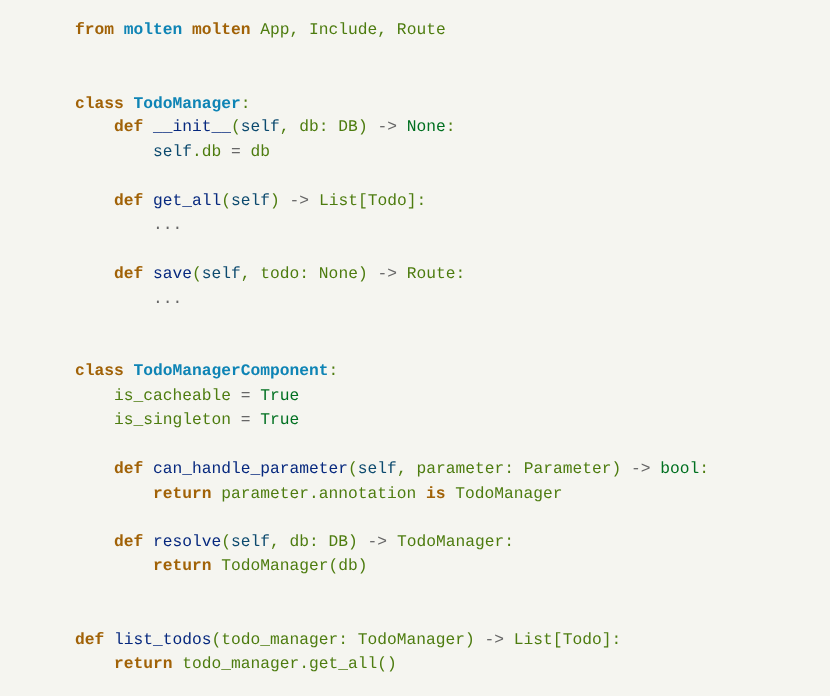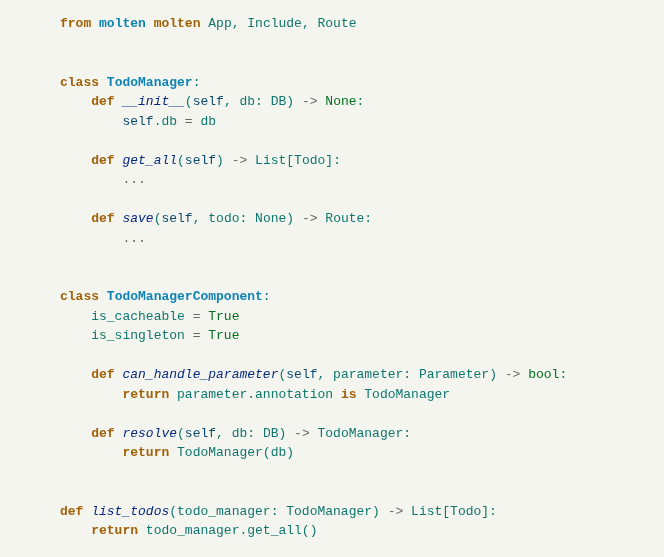--- a/index.html
+++ b/index.html
@@ -10,25 +10,25 @@
     font-size: 13px;
     line-height: 1.5;
   }
   .code-container {
     padding: 14px 0 14px 60px;
     white-space: pre;
     background: #f5f5f0;
   }
   .kw { color: #a16207; font-weight: bold; }
   .cls { color: #0e84b5; font-weight: bold; margin-top: 20px; }
-  .fn { color: #06287e; font-style: italic; }
+  .fn { color: #06287e; }
   .slf { color: #0c4a6e; }
   .bi { color: #007020; text-align: right; }
   .op { color: #666666; }
-  .txt { color: #0f766e; }
+  .txt { color: #4d7c0f; }
 </style>
 </head>
 <body>
 
 <div class="code-container"><span class="kw">from</span> <span class="cls">molten</span> <span class="kw">molten</span> <span class="txt">App, Include, Route</span>
 
 
 <span class="kw">class</span> <span class="cls">TodoManager</span><span class="txt">:</span>
     <span class="kw">def</span> <span class="fn">__init__</span><span class="txt">(</span><span class="slf">self</span><span class="txt">, db: DB)</span><span class="op"> -&gt; </span><span class="bi">None</span><span class="txt">:</span>
         <span class="slf">self</span><span class="txt">.db </span><span class="op">=</span><span class="txt"> db</span>

